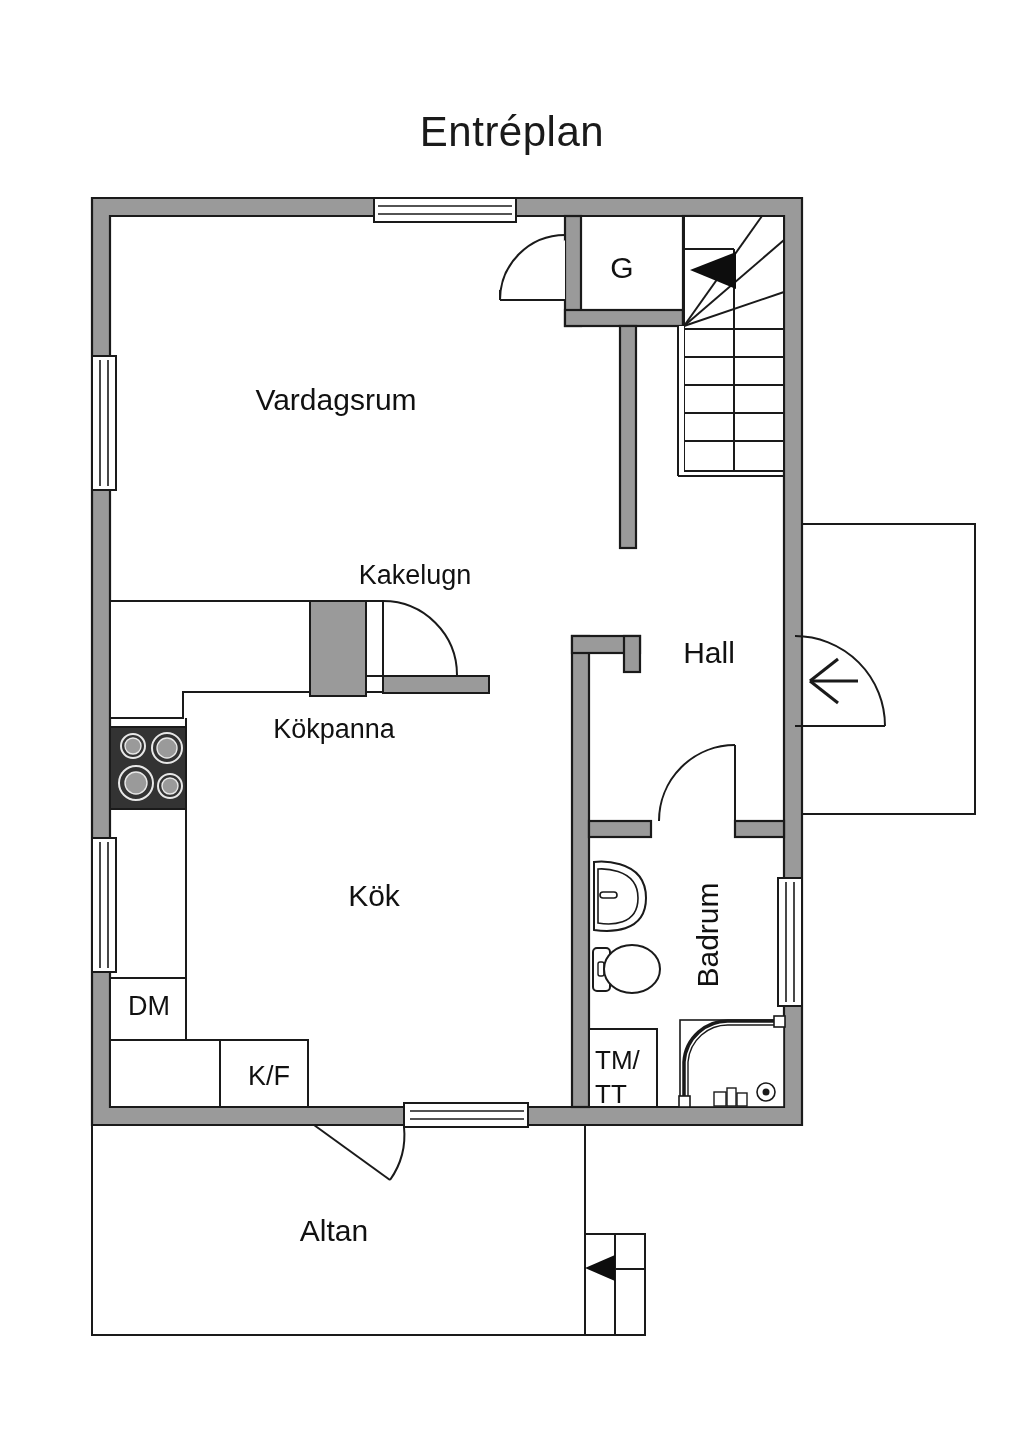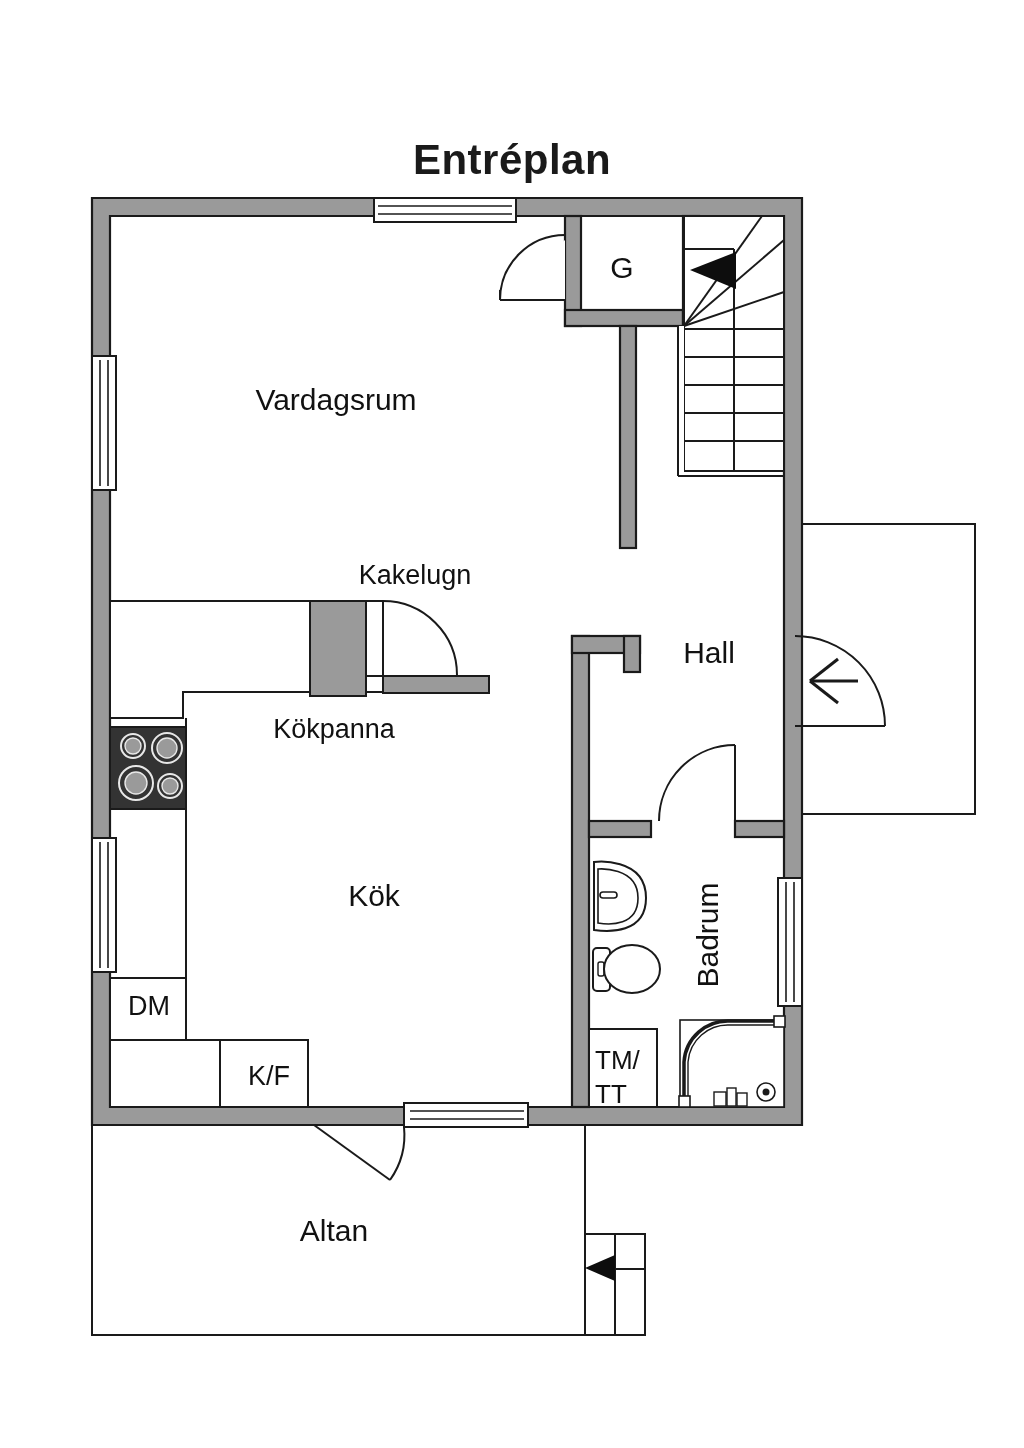--- a/index.html
+++ b/index.html
@@ -20,24 +20,23 @@
     height: 1448px;
     background: #ffffff;
   }
   #plan-title {
     position: absolute;
     left: 0;
     top: 108px;
     width: 1024px;
     text-align: center;
     font-size: 42px;
-    font-weight: 700;
+    font-weight: 400;
     color: #1a1a1a;
     letter-spacing: 0.5px;
-    margin-top: 28px;
   }
   svg#floorplan {
     position: absolute;
     left: 0;
     top: 0;
     width: 1024px;
     height: 1448px;
     display: block;
   }
   .room-label {

